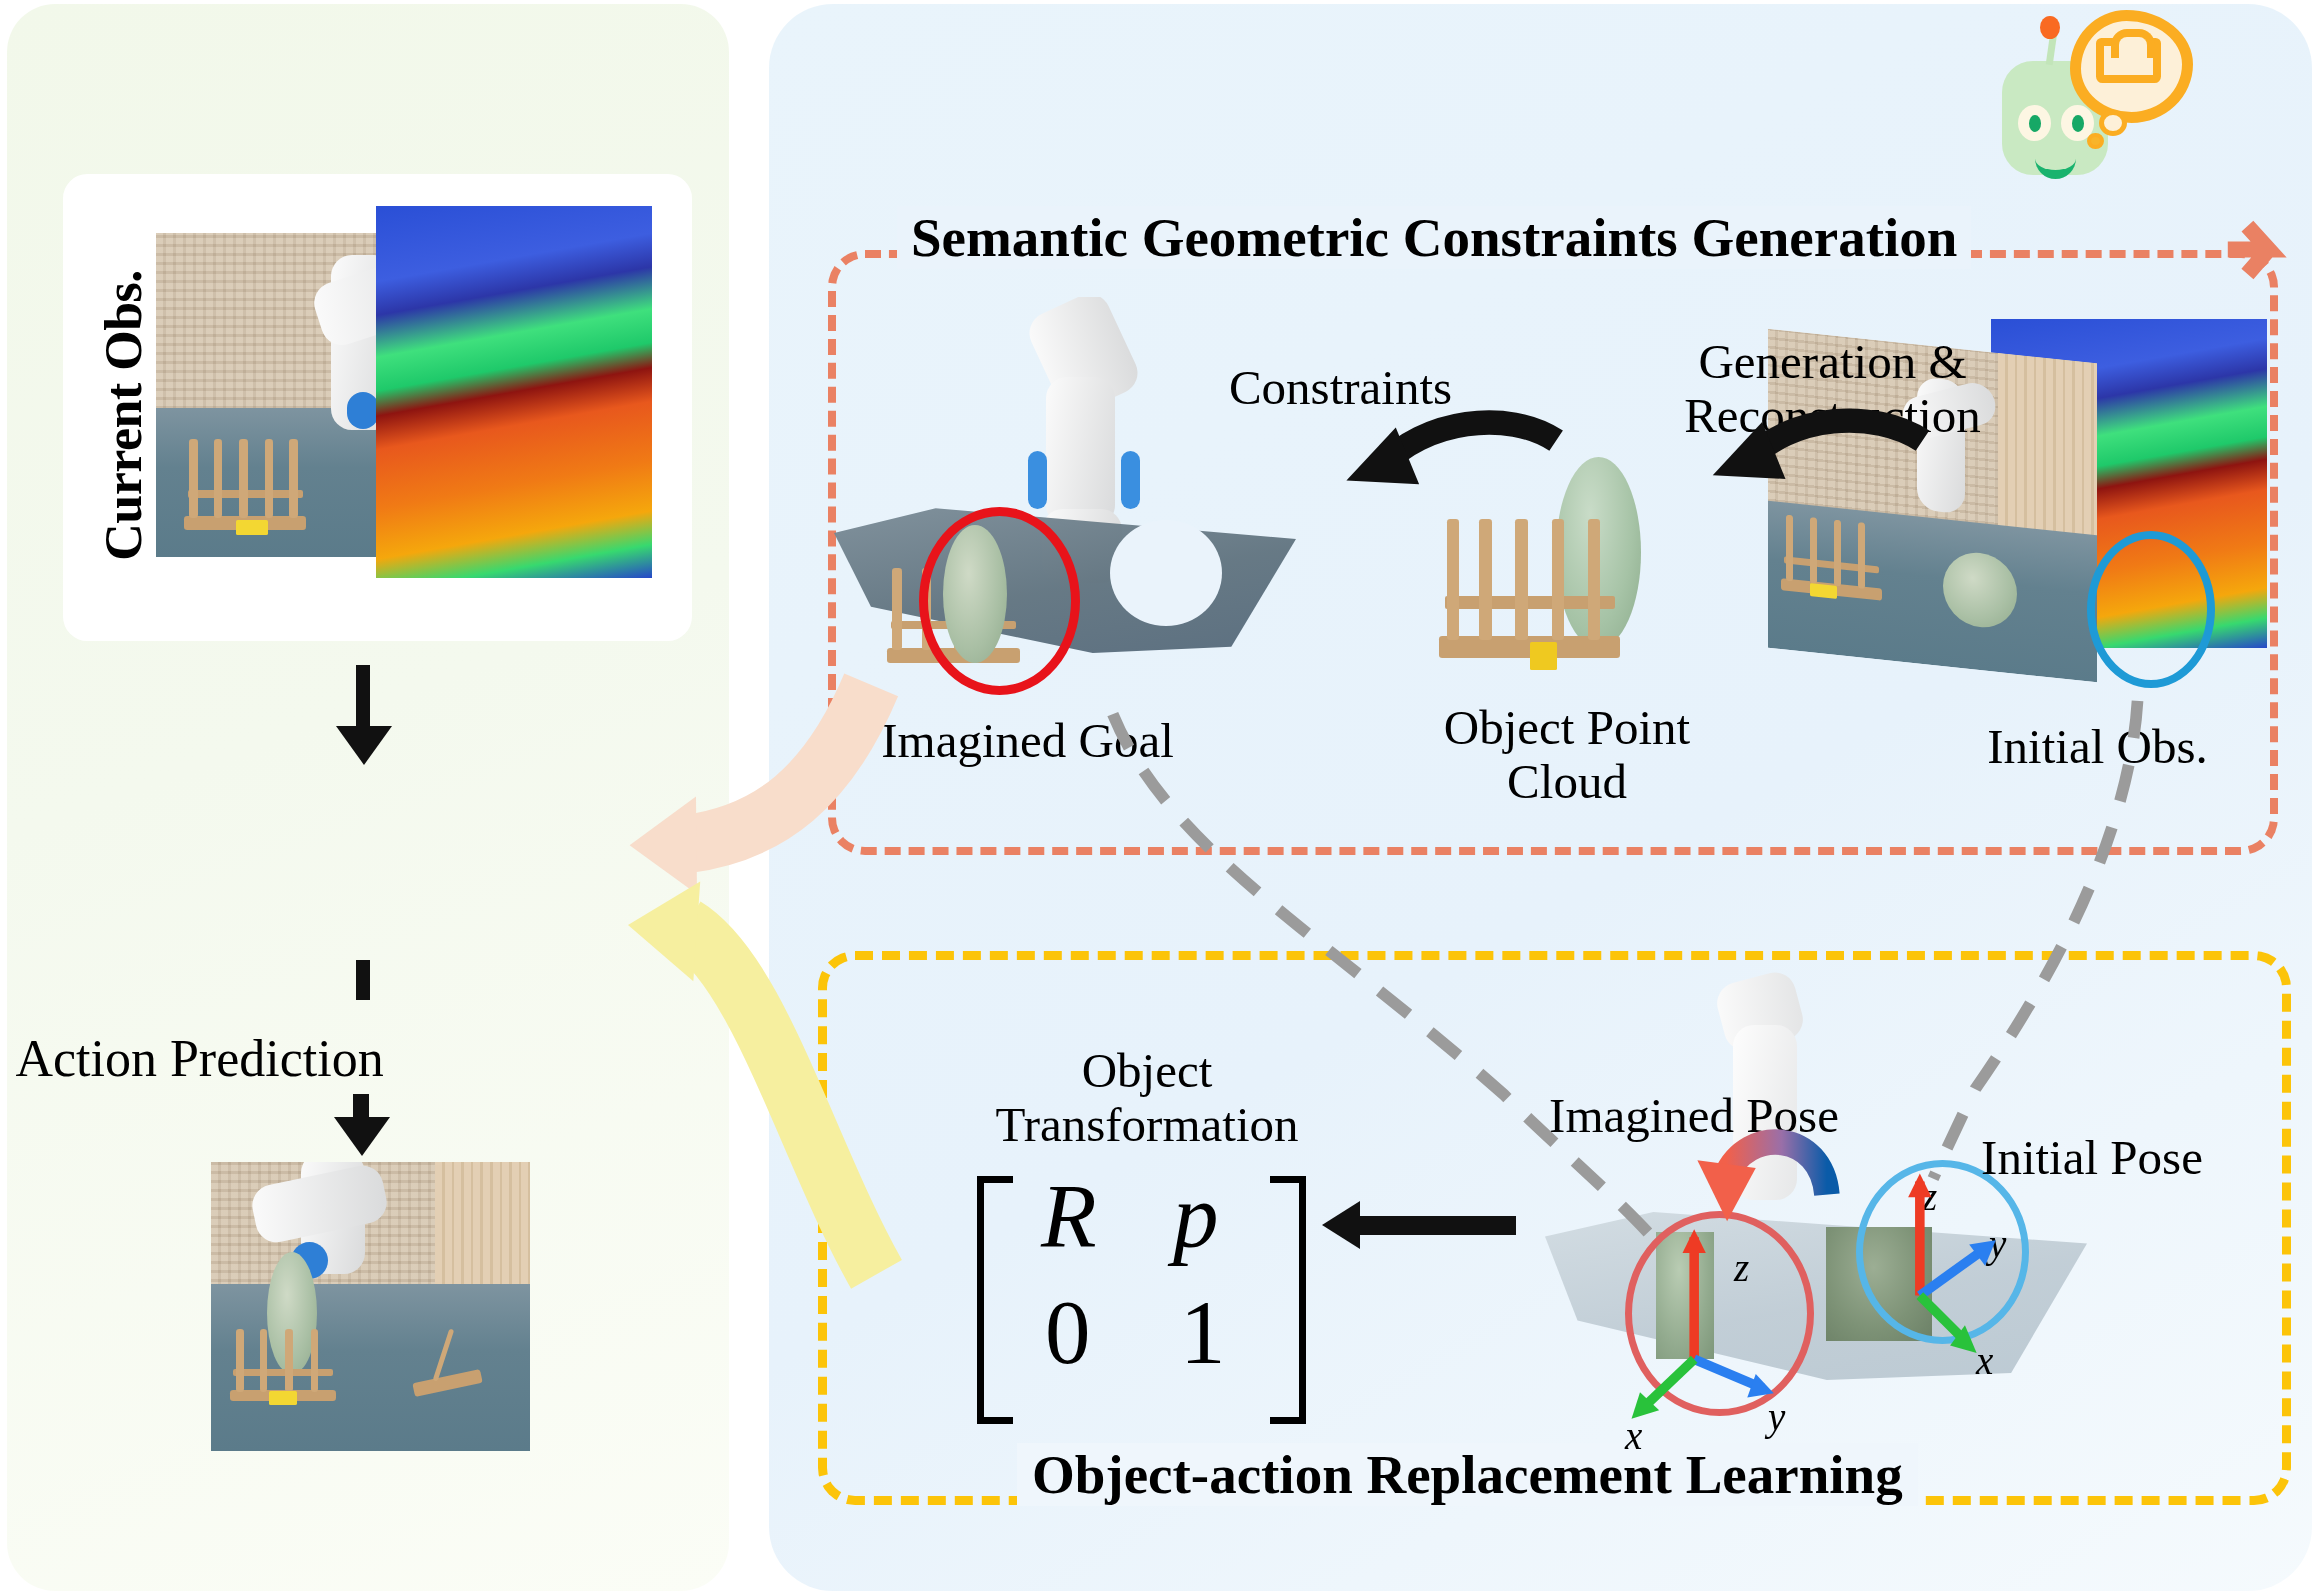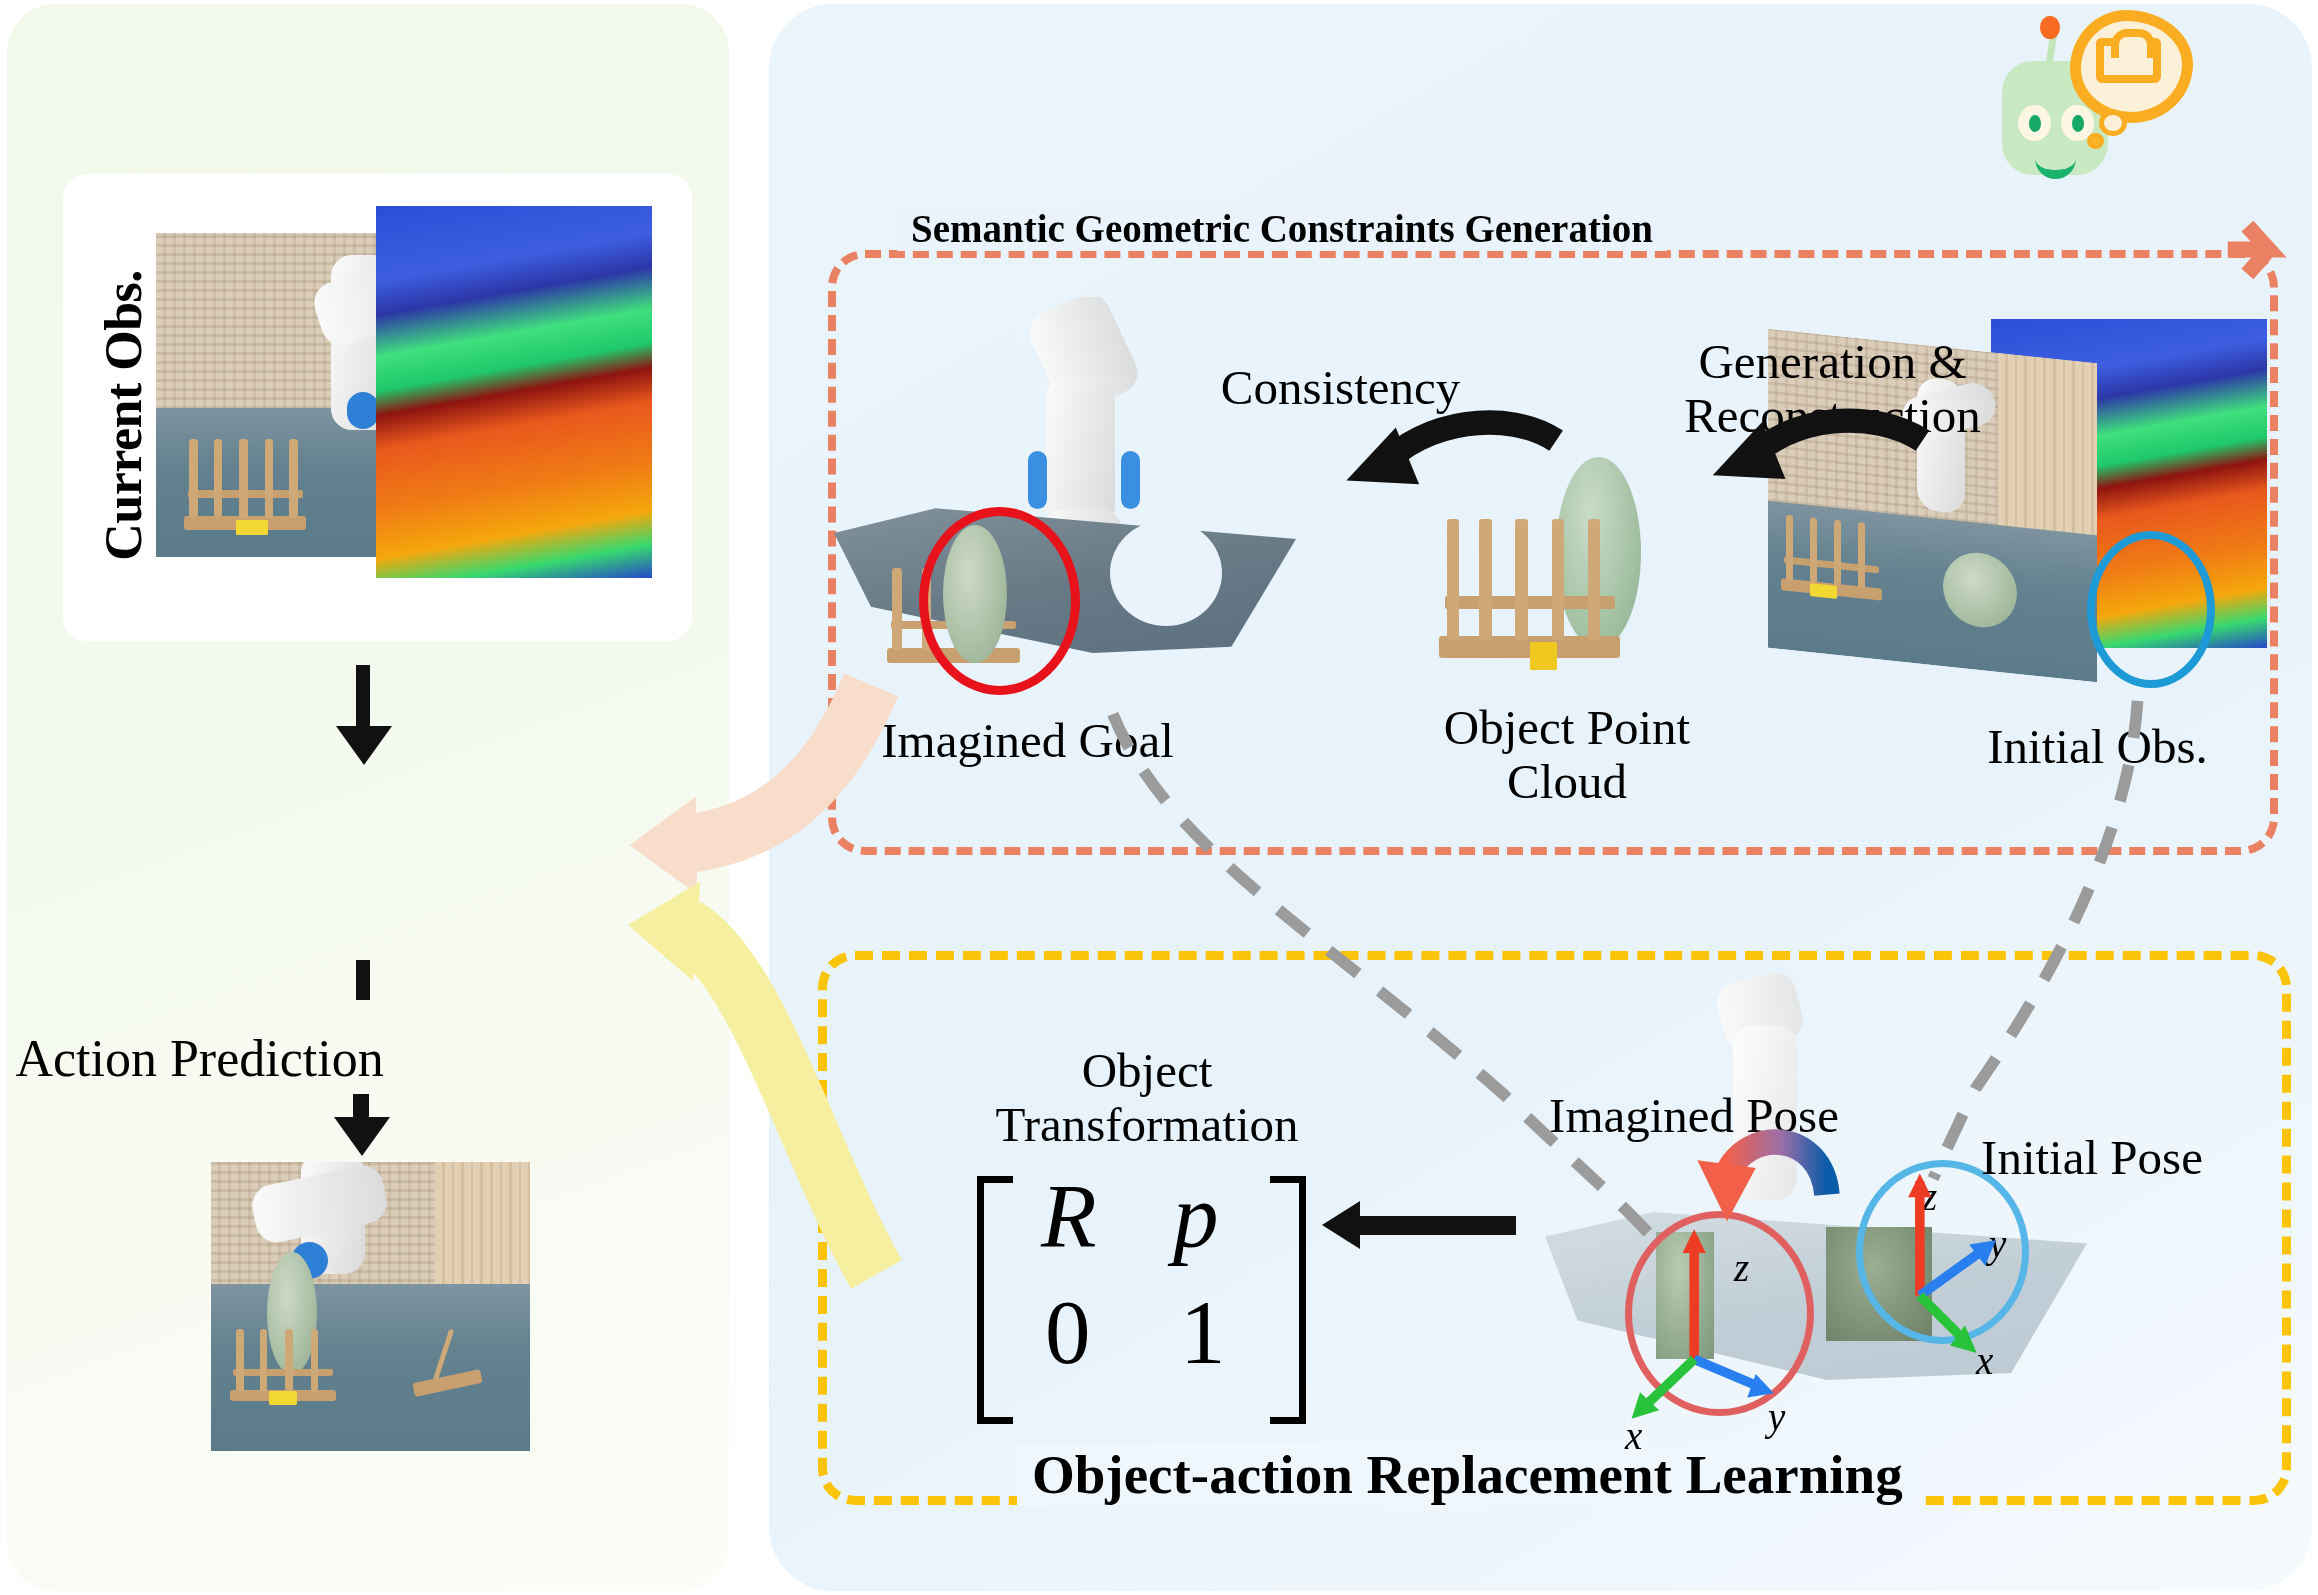--- a/index.html
+++ b/index.html
@@ -82,21 +82,21 @@
     overflow:hidden;}
   #close-loop{position:absolute;left:0;top:1482px;width:712px;text-align:center;
     font-style:italic;font-size:54px;}
 
   
   #sgc-box{
     position:absolute;left:828px;top:250px;width:1434px;height:589px;
     border:8.5px dashed #ea8163;border-radius:37px;
   }
   #sgc-title{
-    position:absolute;left:897px;top:206px;font-weight:bold;font-size:39px;
+    position:absolute;left:897px;top:206px;font-weight:bold;font-size:55px;
     background:linear-gradient(180deg,#eaf3fb,#eaf3fb);padding:0 14px;white-space:nowrap;
   }
   #oacl-box{
     position:absolute;left:818px;top:951px;width:1455px;height:536px;
     border:9.6px dashed #fcc409;border-radius:37px;
   }
   #oacl-title{
     position:absolute;left:1017px;top:1443px;font-weight:bold;font-size:55px;
     background:linear-gradient(180deg,#eff6fc,#eff6fc);padding:0 15px;white-space:nowrap;
   }
@@ -295,21 +295,21 @@
         <div class="peg" style="left:76%;"></div>
     </div>
     <div class="tape" style="left:42px;top:250px;width:26.6px;height:12.7px;"></div>
     <div class="plate" style="left:175px;top:202px;width:74px;height:74px;"></div>
   </div>
 </div>
 <div style="position:absolute;left:2087px;top:531px;width:112px;height:141px;
             border:8.5px solid #1e9ad6;border-radius:50%;"></div>
 <div class="cap" style="left:1933px;top:720px;width:329px;">Initial Obs.</div>
 
-<div class="cap" style="left:1176px;top:361px;width:329px;">Consistency</div>
+<div class="cap" style="left:1176px;top:361px;width:329px;">Constraints</div>
 <div class="cap" style="left:1652px;top:335px;width:361px;white-space:pre-line;">Generation &amp;
 Reconstruction</div>
 
 <div id="oacl-box"></div>
 <div id="oacl-title">Object-action Replacement Learning</div>
 
 <div class="cap" style="left:956px;top:1044px;width:382px;white-space:pre-line;">Object
 Transformation</div>
 
 <div style="position:absolute;left:977px;top:1176px;width:329px;height:234px;">

